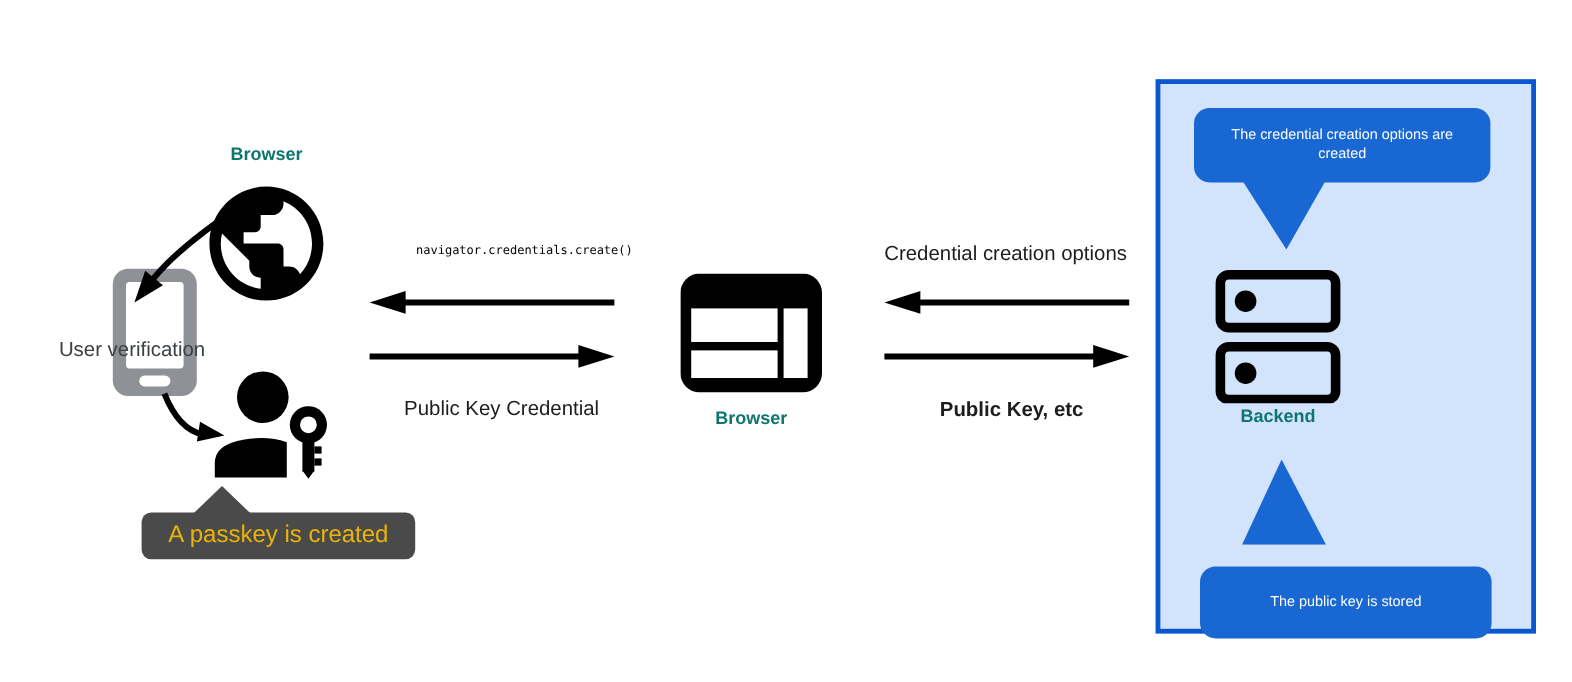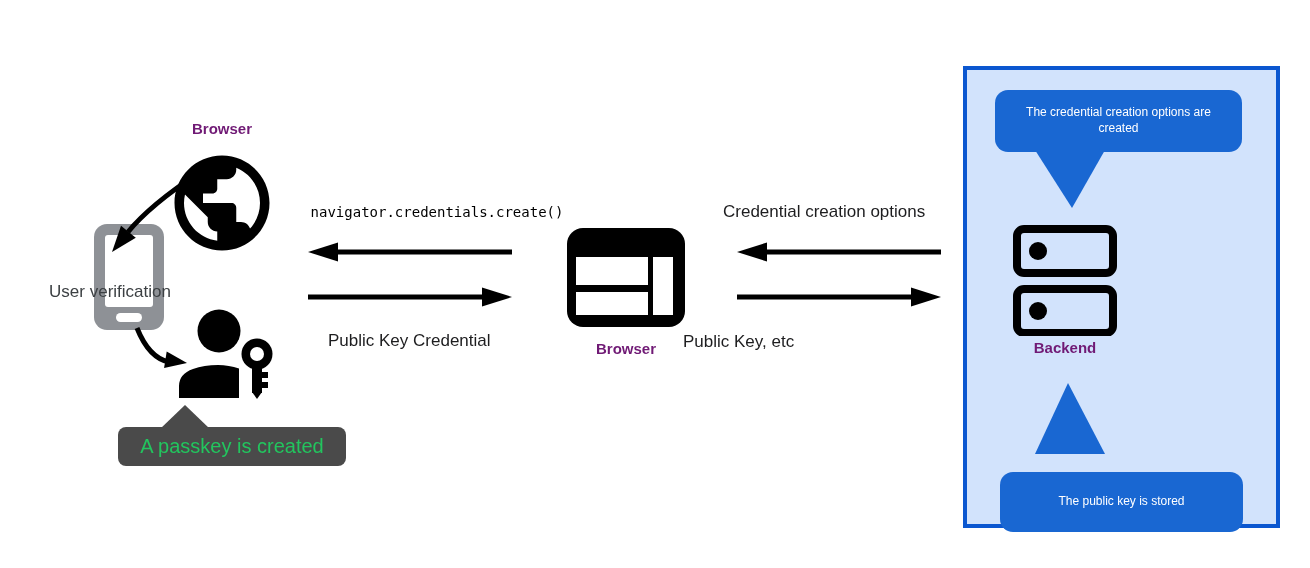--- a/index.html
+++ b/index.html
@@ -6,29 +6,29 @@
     --panel-bg:#d2e3fc;
     --panel-border:#0b57d0;
     --blue-tooltip:#1967d2;
     --dark-tooltip:#4a4a4a;
     --phone-gray:#8e9196;
   }
   html,body{margin:0;padding:0;background:#fff;}
   body{font-family:"Liberation Sans",sans-serif;}
   #stage{position:relative;width:1310px;height:568px;background:#fff;overflow:hidden;}
   .abs{position:absolute;}
-  .caption{font-weight:bold;font-size:15px;color:#701a75;text-align:center;}
-  .arrow-label{font-size:17px;color:#1d1d1f;text-align:left;white-space:nowrap;}
-  .code{font-family:"DejaVu Sans Mono","Liberation Mono",monospace;font-size:14px;color:#000;text-align:center;white-space:nowrap;}
+  .caption{font-weight:bold;font-size:15px;color:#0f766e;text-align:center;}
+  .arrow-label{font-size:17px;color:#1d1d1f;text-align:center;white-space:nowrap;}
+  .code{font-family:"DejaVu Sans Mono","Liberation Mono",monospace;font-size:10px;color:#000;text-align:center;white-space:nowrap;}
   .panel{background:var(--panel-bg);border:4px solid var(--panel-border);box-sizing:border-box;}
   .blue-tooltip{background:var(--blue-tooltip);color:#fff;border-radius:13px;
     display:flex;align-items:center;justify-content:center;text-align:center;
     font-size:12px;line-height:1.3;box-sizing:border-box;}
   .blue-tail{color:var(--blue-tooltip);}
-  .dark-tooltip{background:var(--dark-tooltip);color:#22c55e;border-radius:8px;
+  .dark-tooltip{background:var(--dark-tooltip);color:#eab308;border-radius:8px;
     display:flex;align-items:center;justify-content:center;font-size:20px;text-align:right;}
   .dark-tail{color:var(--dark-tooltip);}
   svg{display:block;}
 </style>
 </head>
 <body>
 
 <div id="stage">
 
   <div class="abs caption" style="left:162px;top:120px;width:120px;">Browser</div>
@@ -98,21 +98,21 @@
   <svg class="abs" style="left:735px;top:239px;" width="208" height="26" viewBox="0 0 208 26">
     <polygon points="2,13 32,3.5 32,22.5" fill="#000"></polygon>
     <line x1="28" y1="13" x2="206" y2="13" stroke="#000" stroke-width="5"></line>
   </svg>
 
   <svg class="abs" style="left:735px;top:284px;" width="208" height="26" viewBox="0 0 208 26">
     <polygon points="206,13 176,3.5 176,22.5" fill="#000"></polygon>
     <line x1="2" y1="13" x2="180" y2="13" stroke="#000" stroke-width="5"></line>
   </svg>
 
-  <div class="abs arrow-label" style="left:683px;top:332px;width:230px;">Public Key, etc</div>
+  <div class="abs arrow-label" style="left:728px;top:332px;width:230px;font-weight:bold;">Public Key, etc</div>
 
   <div class="abs panel" style="left:963px;top:66px;width:317px;height:462px;"></div>
 
   <div class="abs blue-tooltip" style="left:995px;top:90px;width:247px;height:62px;padding:0 14px;">The credential creation options are created</div>
   <svg class="abs blue-tail" style="left:1035px;top:150px;" width="70" height="58" viewBox="0 0 70 58">
     <polygon points="0,0 70,0 37,58" fill="currentColor"></polygon>
   </svg>
 
   <svg class="abs" style="left:1009px;top:221px;" width="112" height="115" viewBox="0 0 112 115">
     <rect x="8" y="8" width="96" height="44" rx="7" fill="none" stroke="#000" stroke-width="8"></rect>

